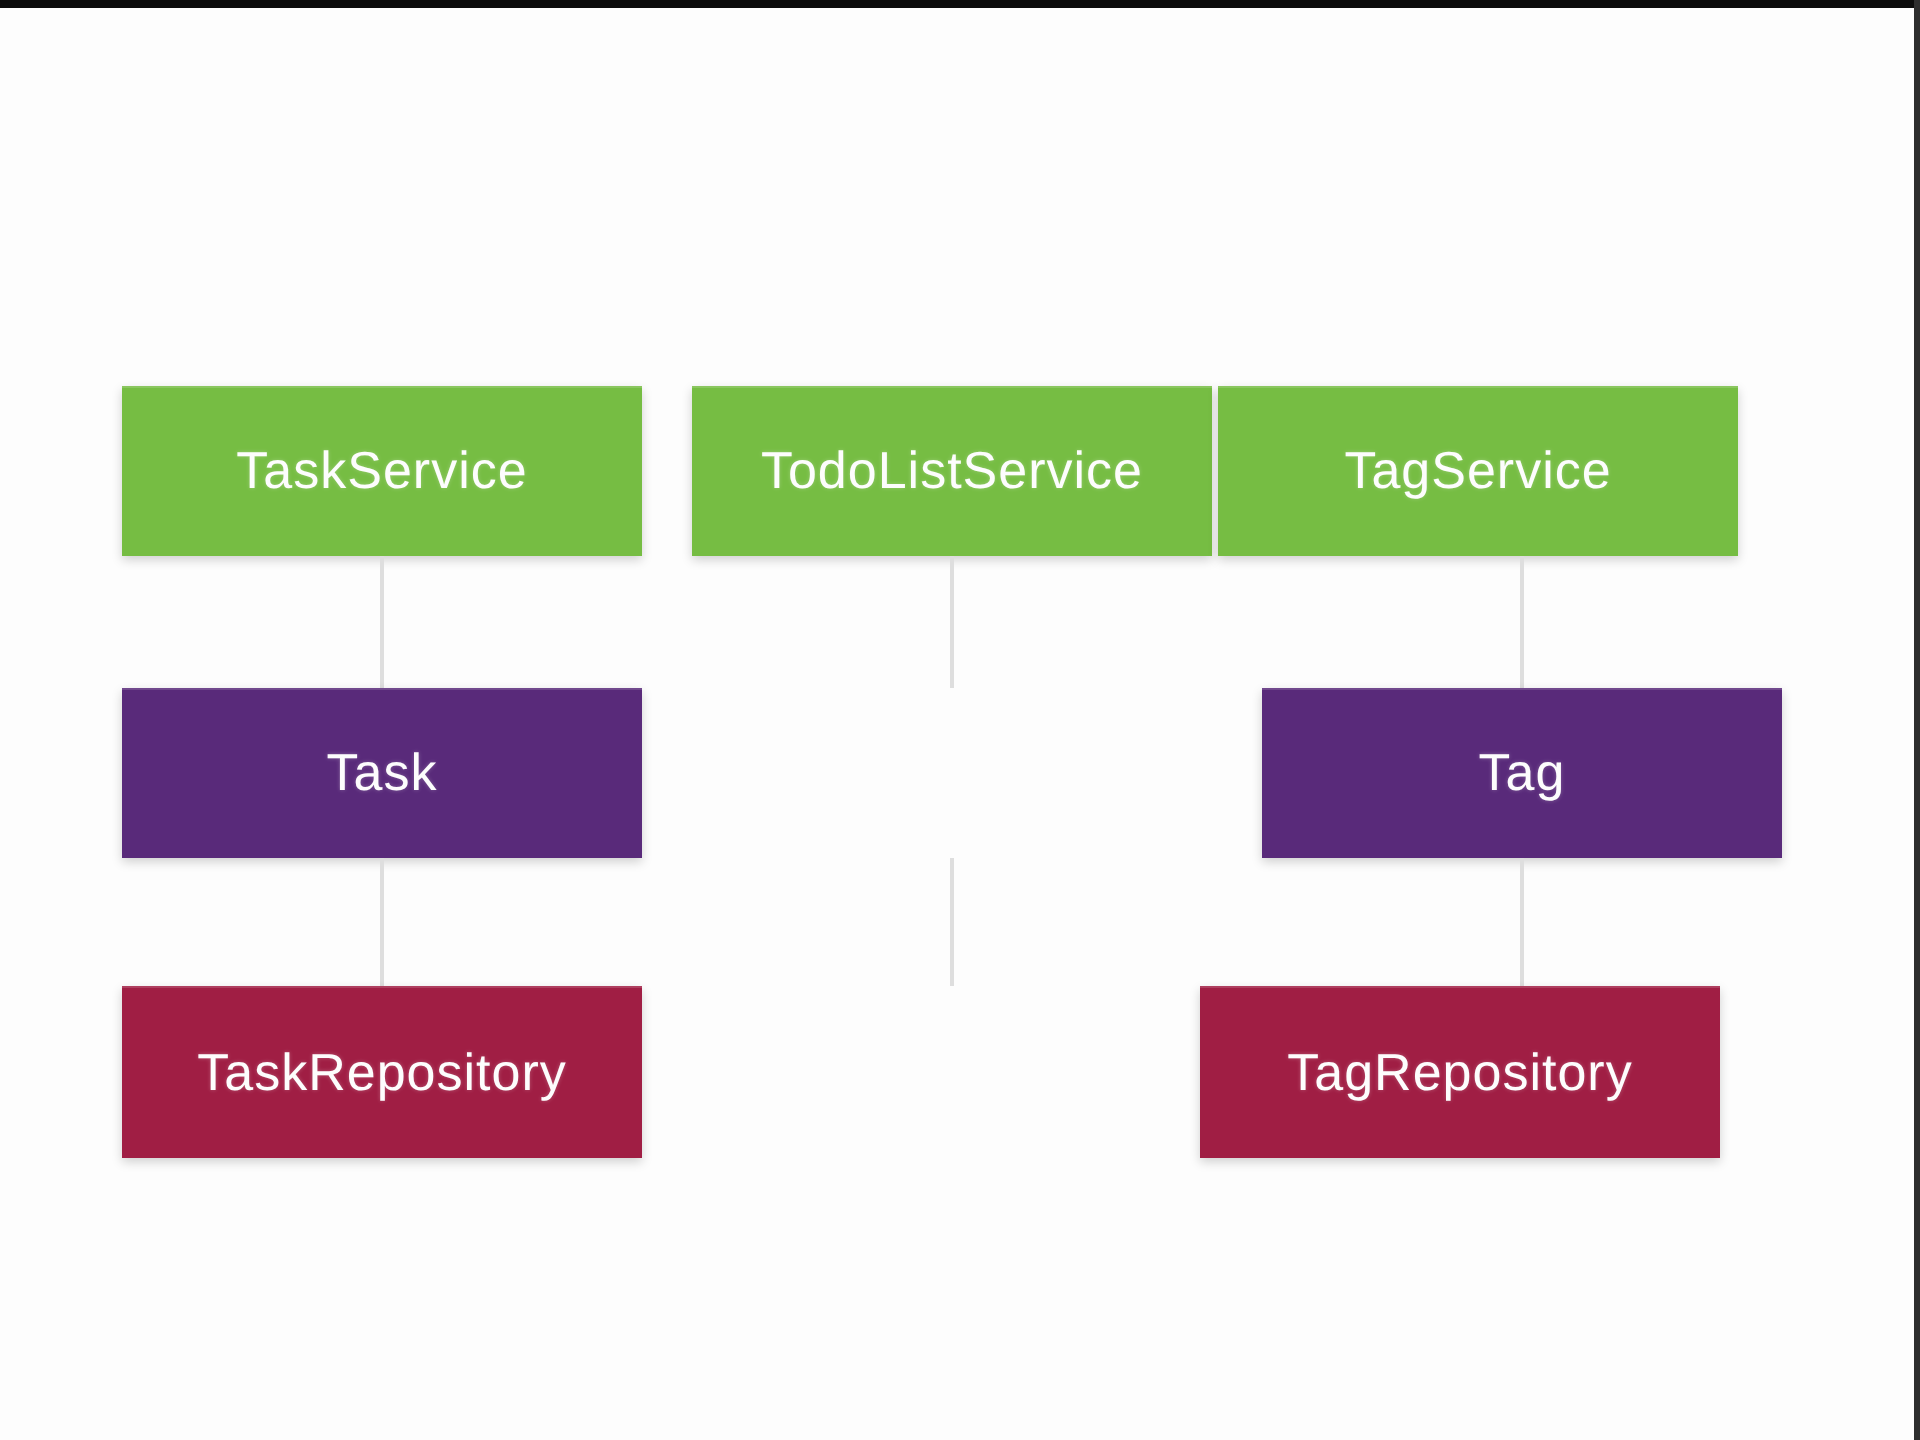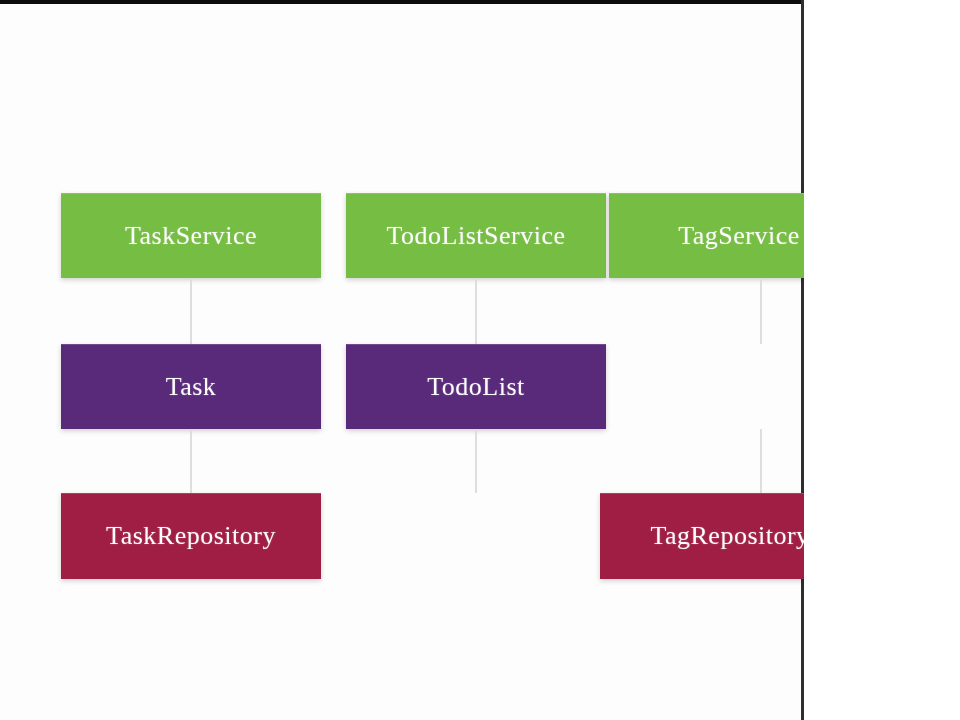--- a/index.html
+++ b/index.html
@@ -13,24 +13,23 @@
     --edgestrip-color:#2e2e2e;
   }
   html,body{margin:0;padding:0;}
   body{
     width:960px;height:720px;
     font-family:"Liberation Sans","DejaVu Sans",sans-serif;
     background:#ffffff;
   }
   .frame{
     position:relative;
-    width:804px;height:720px;
+    width:960px;height:720px;
     background:var(--background-color);
     overflow:hidden;
-    font-family:Liberation Serif, serif;
   }
   .top-bar{
     position:absolute;left:0;top:0;
     width:960px;height:4px;
     background:var(--topbar-color);
   }
   .right-strip{
     position:absolute;right:0;top:0;
     width:3px;height:720px;
     background:var(--edgestrip-color);
@@ -68,22 +67,22 @@
   <div class="diagram">
 
     <div class="node service" style="left:61px;top:193px">TaskService</div>
     <div class="connector" style="left:190px;top:278px;height:66px"></div>
     <div class="node model" style="left:61px;top:344px">Task</div>
     <div class="connector" style="left:190px;top:429px;height:64px"></div>
     <div class="node repository" style="left:61px;top:493px;height:86px">TaskRepository</div>
 
     <div class="node service" style="left:346px;top:193px">TodoListService</div>
     <div class="connector" style="left:475px;top:278px;height:66px"></div>
-    <div class="node model" style="left:346px;top:344px">TodoList</div>
     <div class="connector" style="left:475px;top:429px;height:64px"></div>
 
     <div class="node service" style="left:609px;top:193px">TagService</div>
     <div class="connector" style="left:760px;top:278px;height:66px"></div>
+    <div class="node model" style="left:631px;top:344px">Tag</div>
     <div class="connector" style="left:760px;top:429px;height:64px"></div>
     <div class="node repository" style="left:600px;top:493px;height:86px">TagRepository</div>
 
   </div>
 </div>
 
 </body></html>

